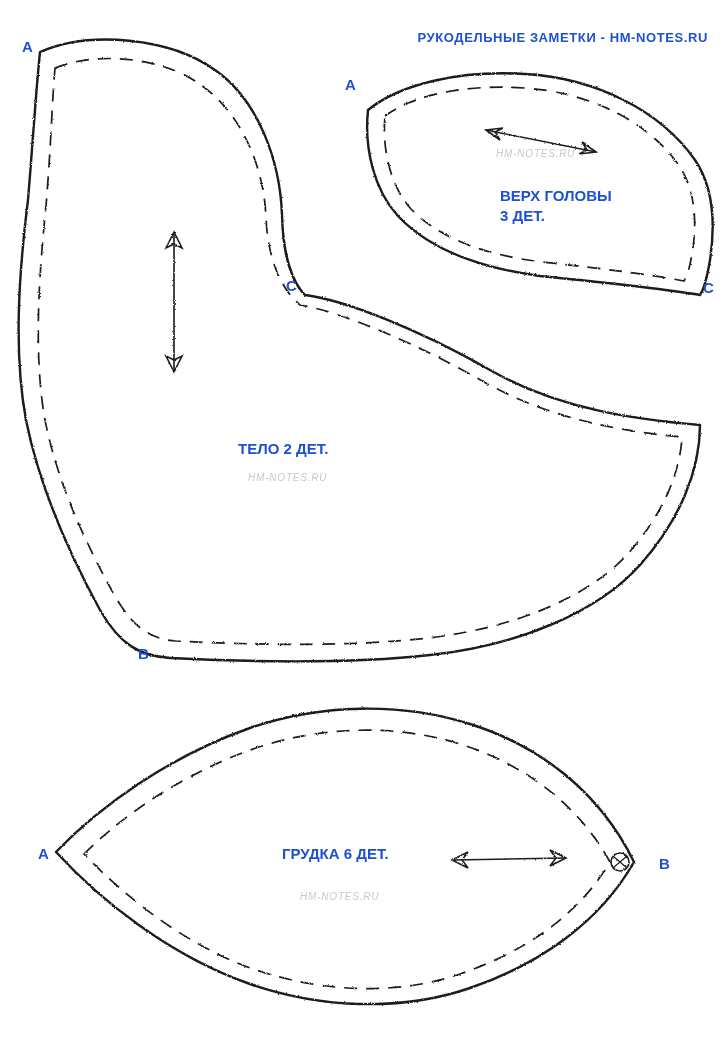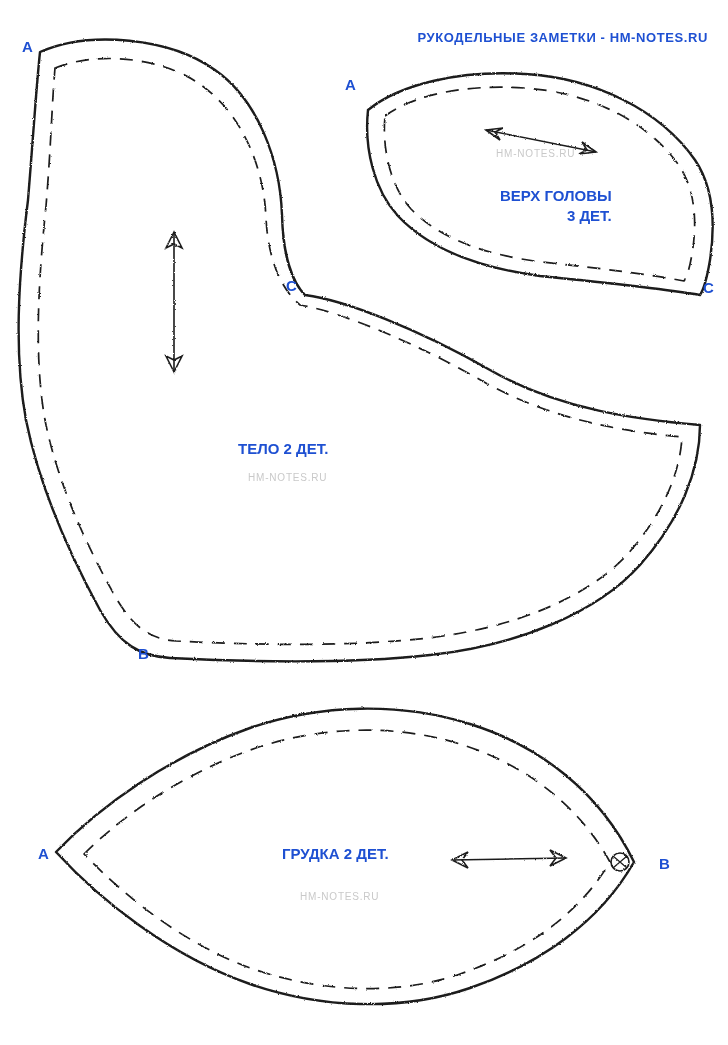--- a/index.html
+++ b/index.html
@@ -39,29 +39,30 @@
     position: absolute;
     color: #1e50d2;
     font-weight: bold;
     font-size: 15px;
   }
   .piece-label {
     position: absolute;
     color: #1e50d2;
     font-weight: bold;
     font-size: 15px;
-    text-align: right;
+    text-align: left;
     white-space: nowrap;
   }
   .watermark {
     position: absolute;
     color: #c9c9c9;
     font-size: 10px;
     letter-spacing: 0.8px;
     white-space: nowrap;
+    font-style: italic;
   }
   .two-line {
     line-height: 1.35;
   }
 </style>
 </head>
 <body>
 
 <div id="page">
 
@@ -175,19 +176,19 @@
   <div class="marker" style="left: 38px; top: 845px;">A</div>
   <div class="marker" style="left: 659px; top: 855px;">B</div>
 
   <div class="piece-label" style="left: 238px; top: 440px;">ТЕЛО 2 ДЕТ.</div>
 
   <div class="piece-label two-line" style="left: 500px; top: 186px;">
     <div>ВЕРХ ГОЛОВЫ</div>
     <div>3 ДЕТ.</div>
   </div>
 
-  <div class="piece-label" style="left: 282px; top: 845px;">ГРУДКА 2 ДЕТ.</div>
+  <div class="piece-label" style="left: 282px; top: 845px;">ГРУДКА 6 ДЕТ.</div>
 
   <div class="watermark" style="left: 496px; top: 148px;">HM-NOTES.RU</div>
   <div class="watermark" style="left: 248px; top: 472px;">HM-NOTES.RU</div>
   <div class="watermark" style="left: 300px; top: 891px;">HM-NOTES.RU</div>
 
 </div>
 
 </body></html>

